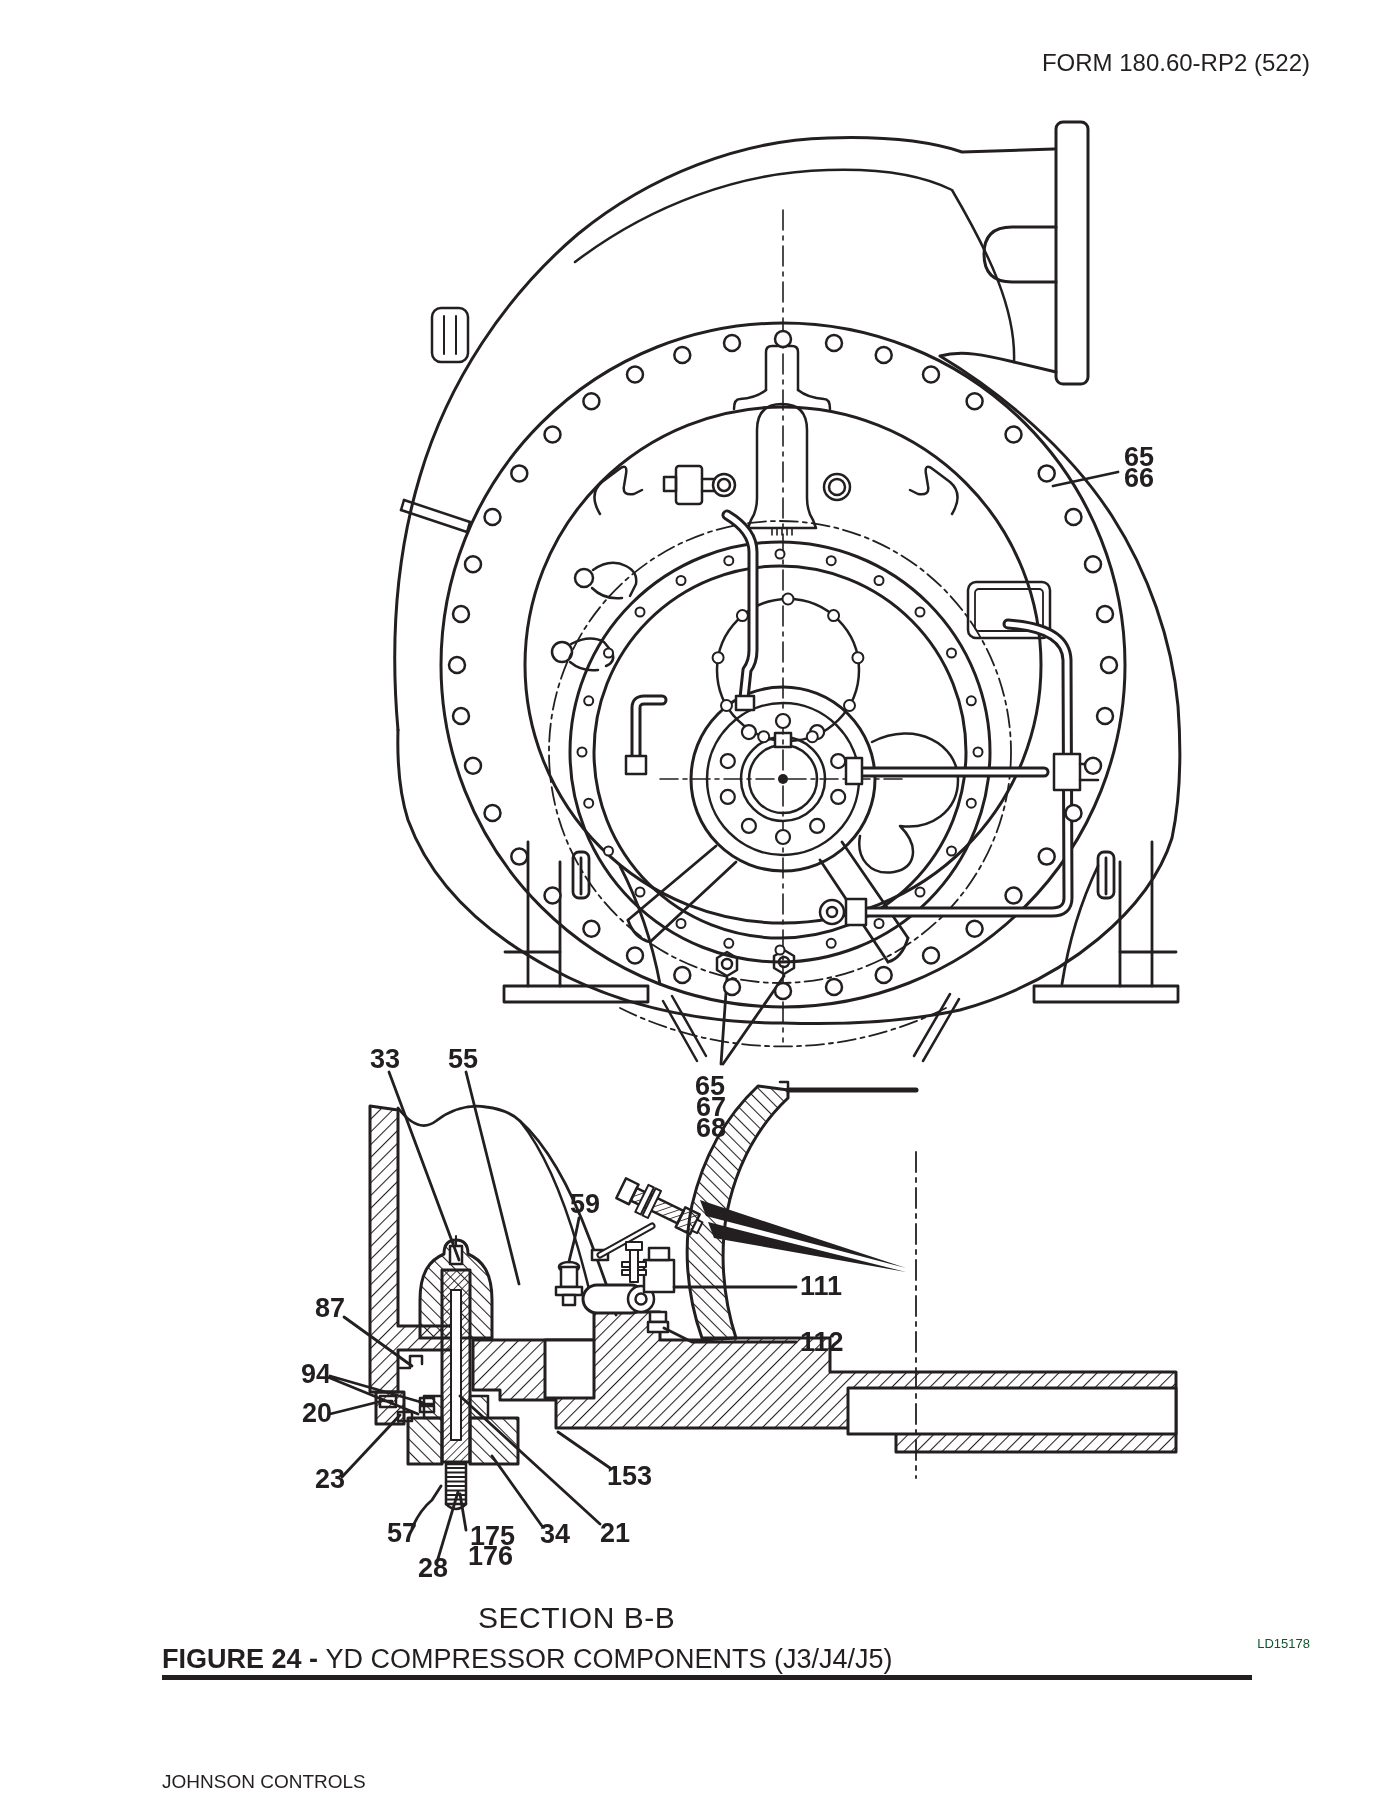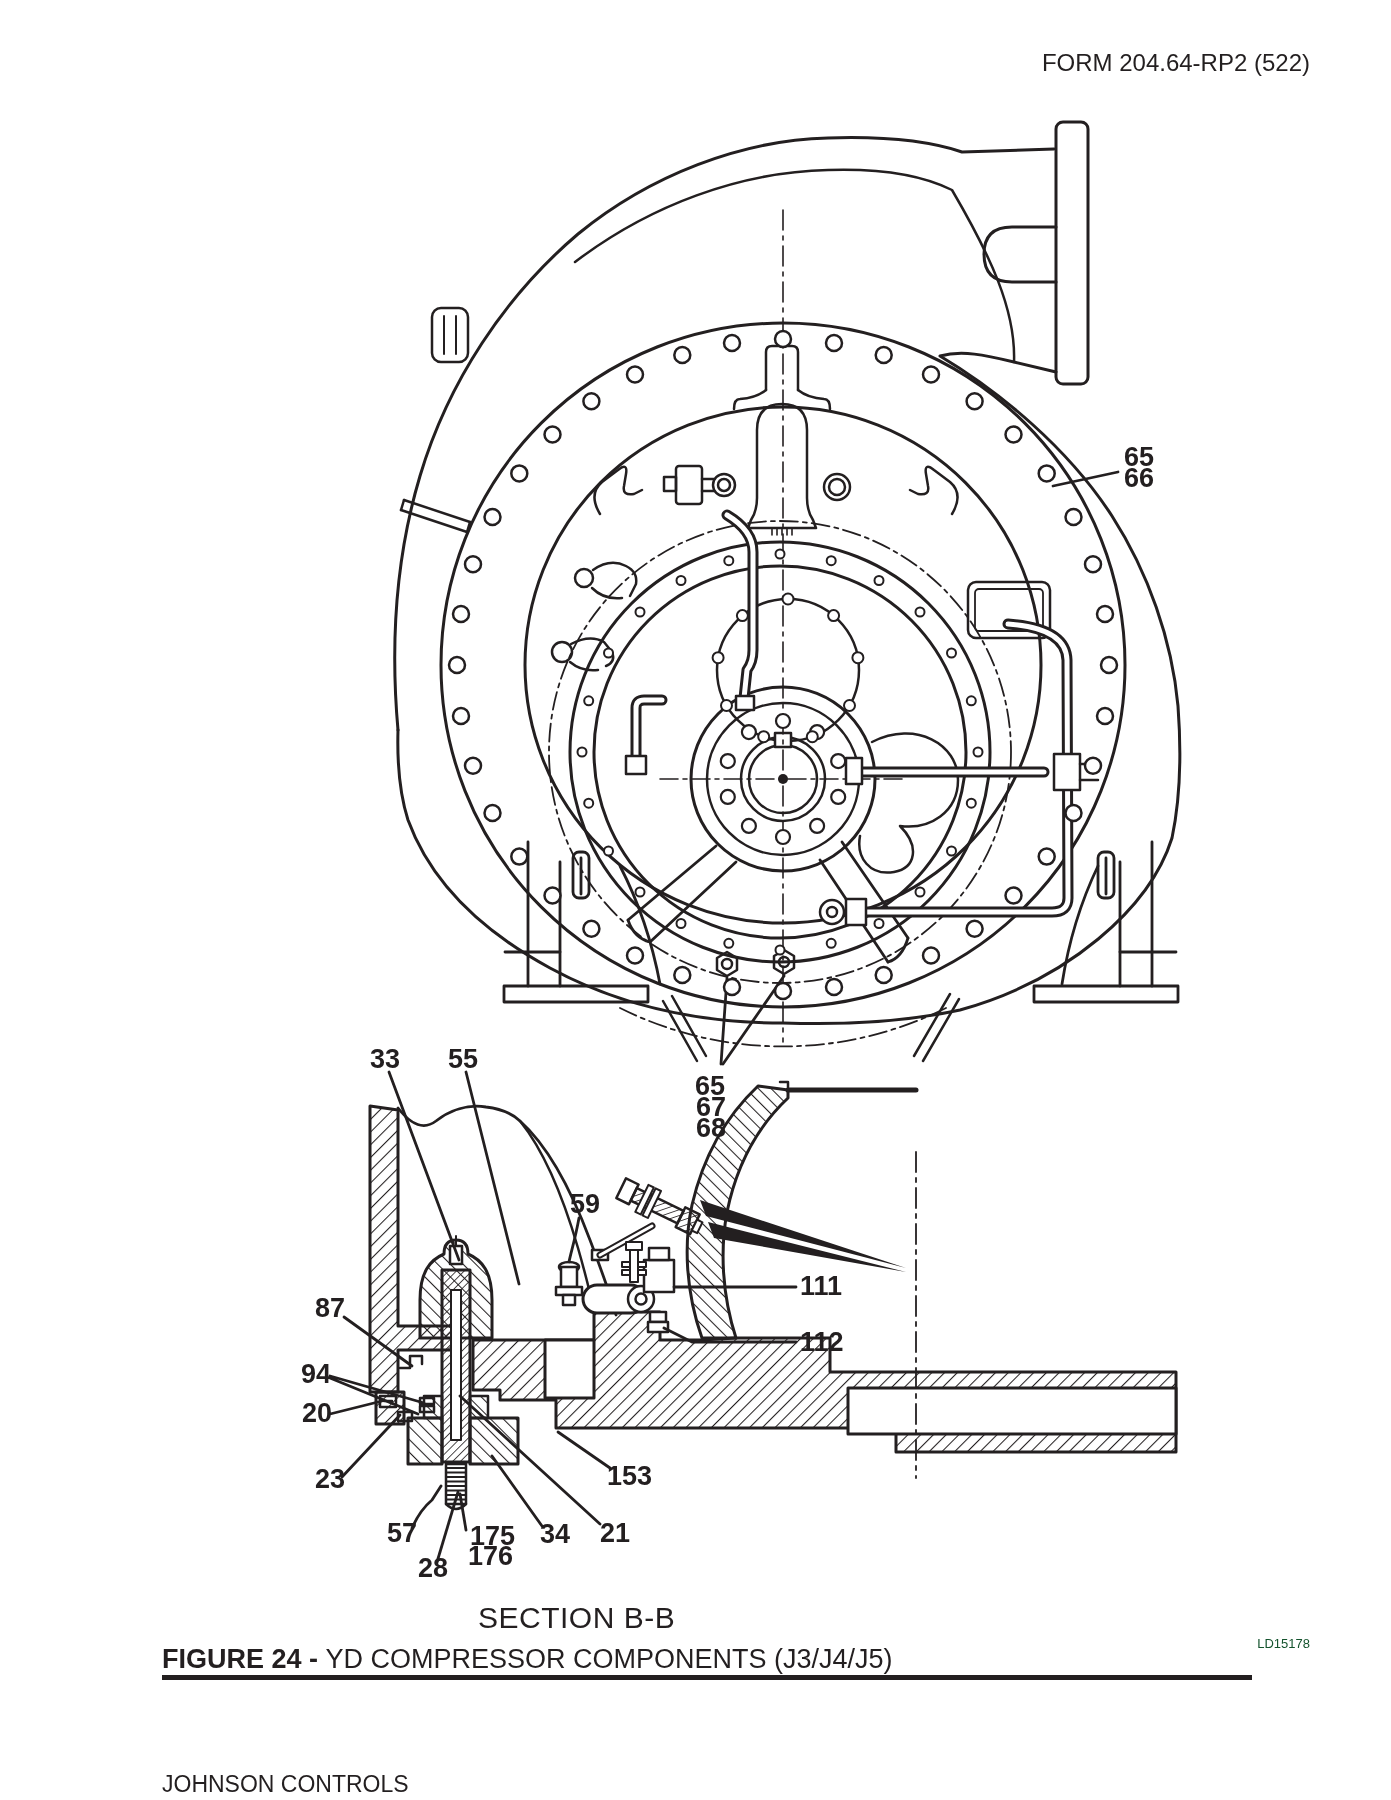--- a/index.html
+++ b/index.html
@@ -5,31 +5,31 @@
   html,body{margin:0;padding:0;background:#e8e8e8;}
   #page{position:relative;width:1391px;height:1800px;background:#ffffff;
         font-family:"Liberation Sans",sans-serif;color:#231f20;overflow:hidden;}
   .abs{position:absolute;white-space:nowrap;}
   #form-number{top:49px;right:81px;font-size:24px;}
   #section-label{top:1601px;left:478px;font-size:30px;letter-spacing:.5px;}
   #caption{top:1644px;left:162px;font-size:27px;text-align:right;}
   #caption .b{font-weight:700;}
   #drawing-code{top:1636px;right:81px;font-size:13px;color:#14532d;}
   #rule{top:1675px;left:162px;width:1090px;height:4.5px;background:#231f20;position:absolute;}
-  #footer-company{top:1771px;left:162px;font-size:23px;}
+  #footer-company{top:1771px;left:162px;font-size:19px;}
   #page-number{top:1840px;right:81px;font-size:24px;font-weight:700;}
   svg{position:absolute;top:0;left:0;}
   svg text{font-family:"Liberation Sans",sans-serif;font-weight:700;font-size:27px;fill:#231f20;}
 </style>
 </head>
 <body>
 
 <div id="page">
 
-  <div id="form-number" class="abs">FORM 204.64-RP2 (522)</div>
+  <div id="form-number" class="abs">FORM 180.60-RP2 (522)</div>
 
   <svg id="drawing" width="1391" height="1800" viewBox="0 0 1391 1800">
     <defs>
       <pattern id="hA" patternUnits="userSpaceOnUse" width="9" height="9" patternTransform="rotate(45)">
         <line x1="0" y1="0" x2="0" y2="9" stroke="#231f20" stroke-width="2.1"></line>
       </pattern>
       <pattern id="hB" patternUnits="userSpaceOnUse" width="9" height="9" patternTransform="rotate(-45)">
         <line x1="0" y1="0" x2="0" y2="9" stroke="#231f20" stroke-width="2.1"></line>
       </pattern>
       <pattern id="hC" patternUnits="userSpaceOnUse" width="5.5" height="5.5" patternTransform="rotate(45)">

